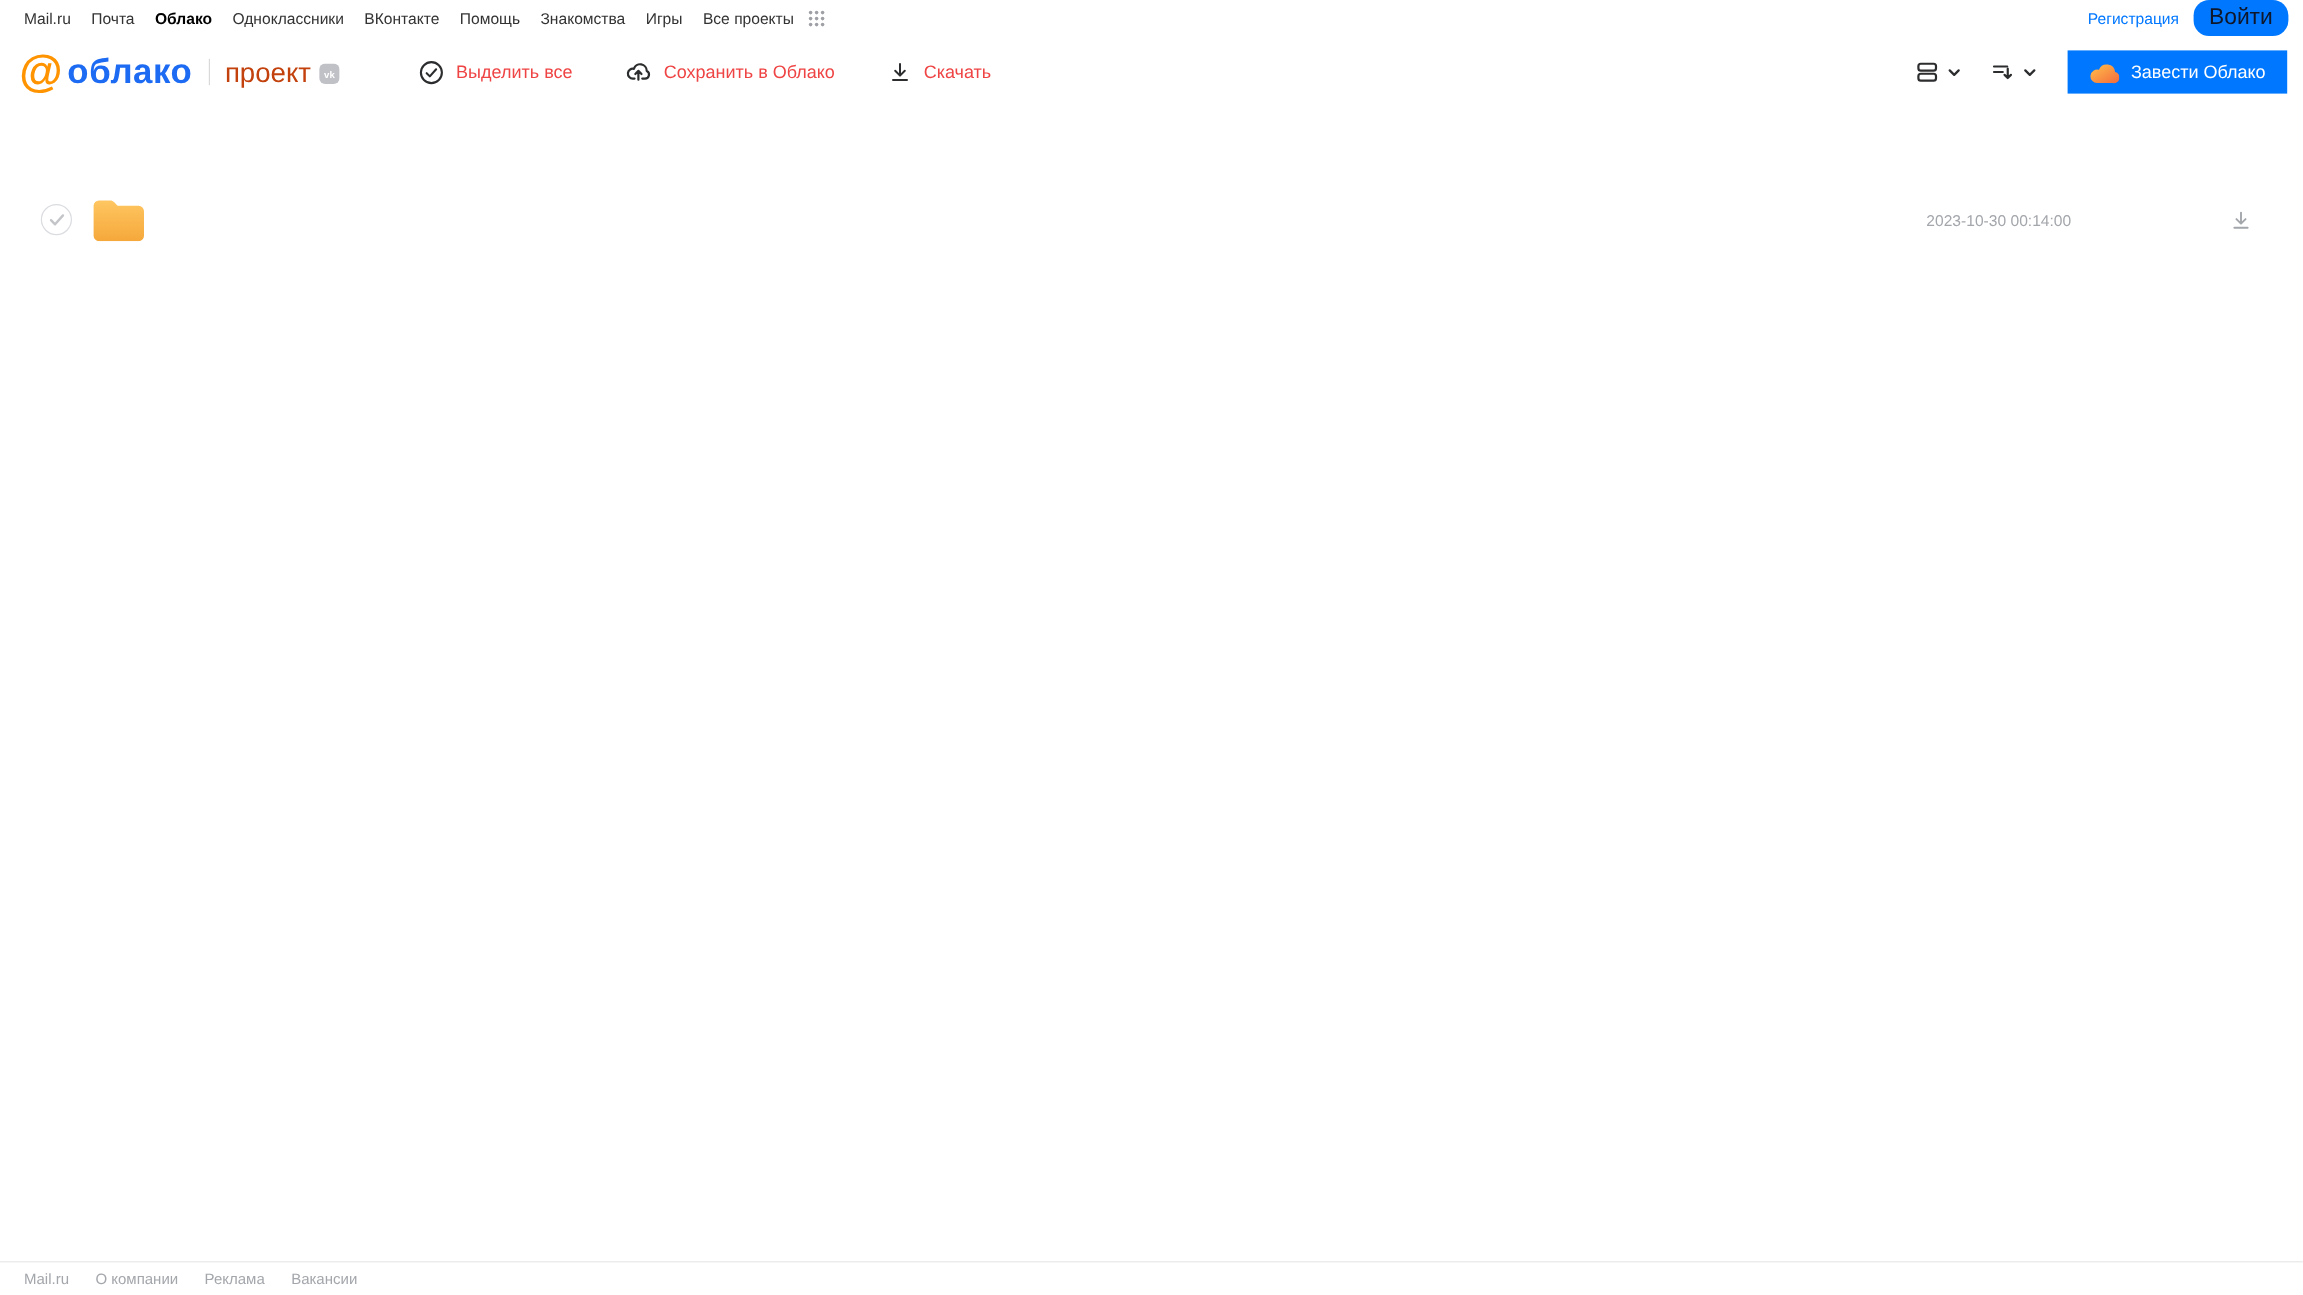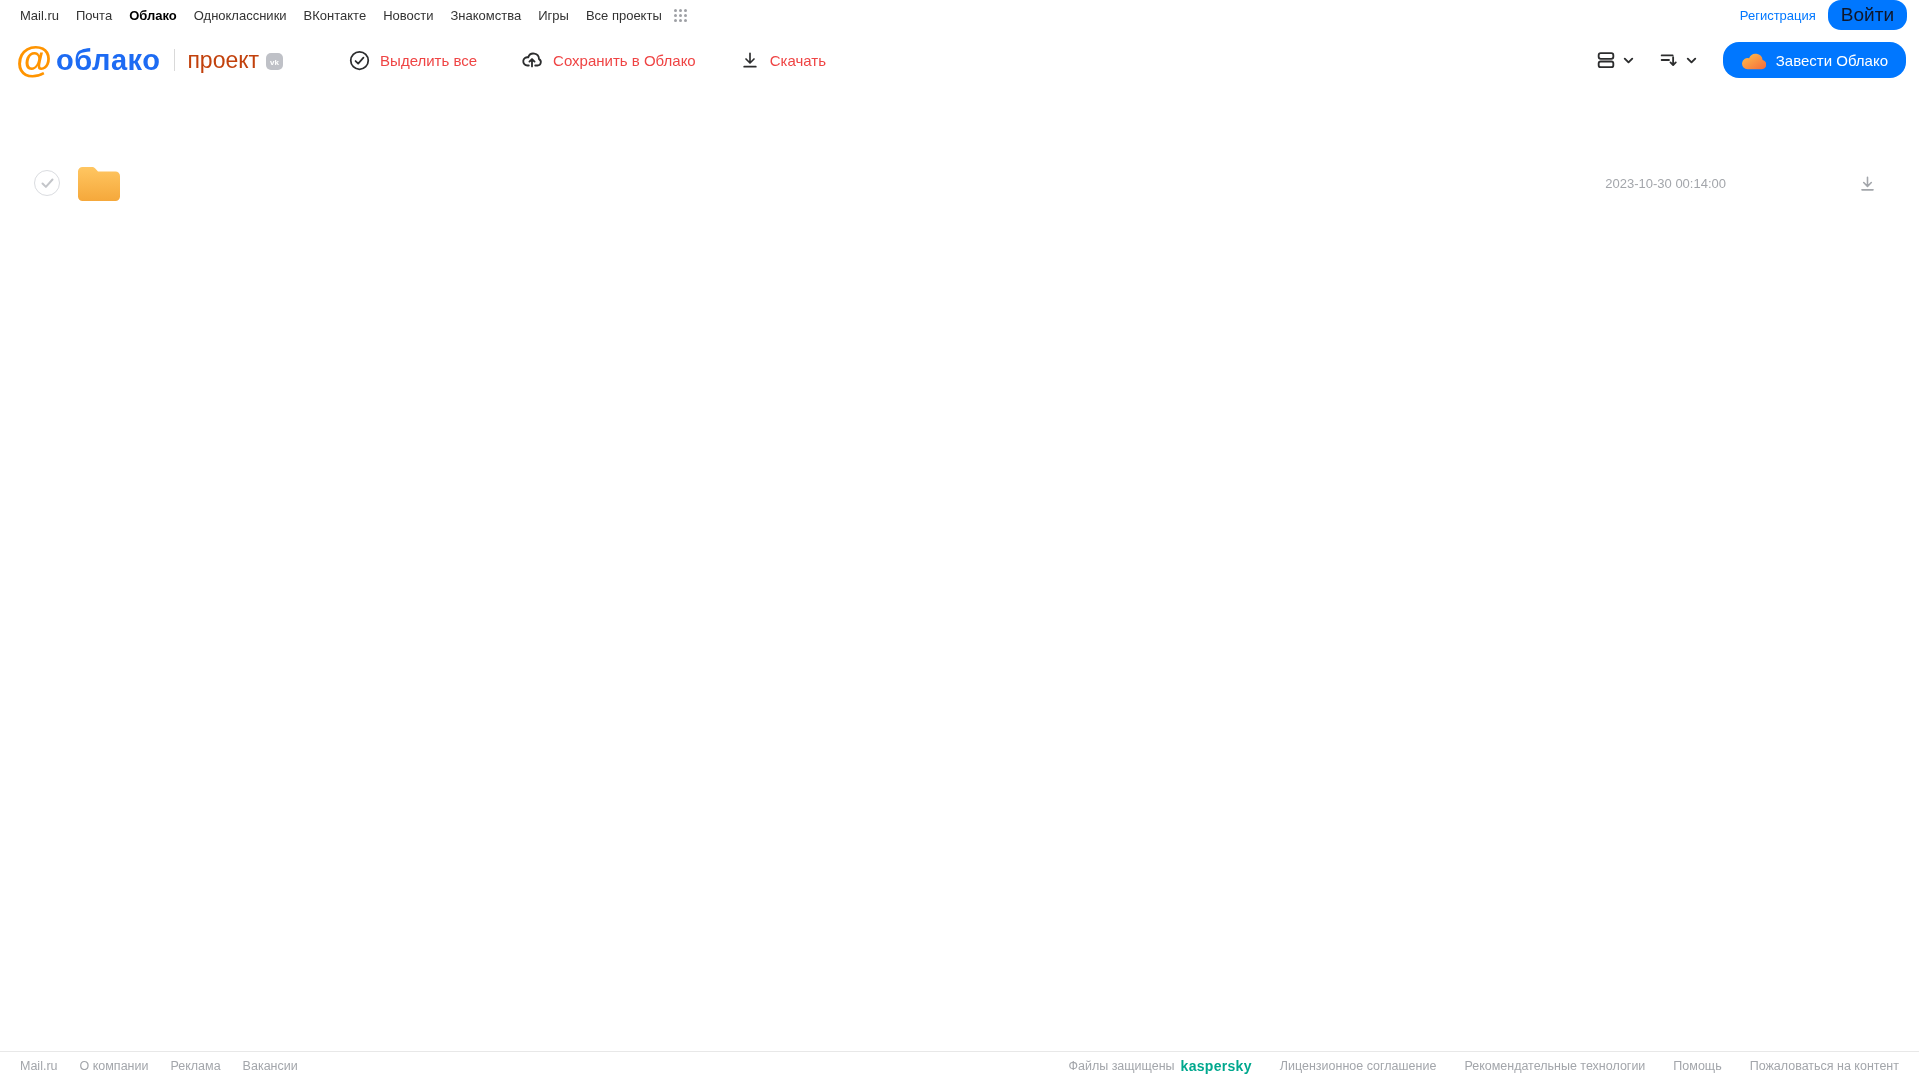--- a/index.html
+++ b/index.html
@@ -31,21 +31,21 @@
 
   .toolbar { display:flex; align-items:center; gap:44px; margin-left:66px; }
   .tool-btn { display:flex; align-items:center; gap:10px; background:none; border:none;
               font-size:15px; color:#ef4444; cursor:pointer;
               font-family:"Liberation Sans", sans-serif; }
 
   .header-right { margin-left:auto; display:flex; align-items:center; gap:14px; }
   .icon-btn { display:flex; align-items:center; gap:4px; background:none; border:none;
               cursor:pointer; padding:4px; }
   .primary-btn { display:flex; align-items:center; gap:10px; background:#0077ff;
-                 border:none; border-radius:16px; height:36px; padding:0 18px;
+                 border:none; border-radius:0; height:36px; padding:0 18px;
                  color:#fff; font-size:15px; cursor:pointer; margin-left:6px;
                  font-family:"Liberation Sans", sans-serif; }
 
   
   .main { padding:30px 20px 0 20px; }
   .page-title { font-size:22px; font-weight:400; color:#000; }
   .file-row { margin-top:42px; display:flex; align-items:center; height:42px; cursor:pointer; }
   .checkbox { width:26px; height:26px; border:1px solid #dadce0; border-radius:50%;
               display:flex; align-items:center; justify-content:center; margin-left:14px;
               background:#fff; cursor:pointer; flex:none; }
@@ -71,21 +71,21 @@
 </head>
 <body>
 
 <nav class="topnav">
   <div class="topnav-left">
     <a class="topnav-link">Mail.ru</a>
     <a class="topnav-link">Почта</a>
     <a class="topnav-link active">Облако</a>
     <a class="topnav-link">Одноклассники</a>
     <a class="topnav-link">ВКонтакте</a>
-    <a class="topnav-link">Новости</a>
+    <a class="topnav-link">Помощь</a>
     <a class="topnav-link">Знакомства</a>
     <a class="topnav-link">Игры</a>
     <a class="topnav-link">Все проекты</a>
     <span class="grid-icon">
       <svg width="15" height="15" viewBox="0 0 15 15">
         <g fill="#9ea0a5">
           <circle cx="2.5" cy="2.5" r="1.5"></circle>
             <circle cx="7.5" cy="2.5" r="1.5"></circle>
             <circle cx="12.5" cy="2.5" r="1.5"></circle>
           <circle cx="2.5" cy="7.5" r="1.5"></circle>
@@ -220,23 +220,13 @@
   </div>
 </main>
 
 <footer class="footer">
   <div class="footer-left">
     <a class="footer-link">Mail.ru</a>
     <a class="footer-link">О компании</a>
     <a class="footer-link">Реклама</a>
     <a class="footer-link">Вакансии</a>
   </div>
-  <div class="footer-right">
-    <span class="kasp-group">
-      <span class="footer-link">Файлы защищены</span>
-      <a class="kasp-logo">kaspersky</a>
-    </span>
-    <a class="footer-link">Лицензионное соглашение</a>
-    <a class="footer-link">Рекомендательные технологии</a>
-    <a class="footer-link">Помощь</a>
-    <a class="footer-link">Пожаловаться на контент</a>
-  </div>
 </footer>
 
 </body></html>

